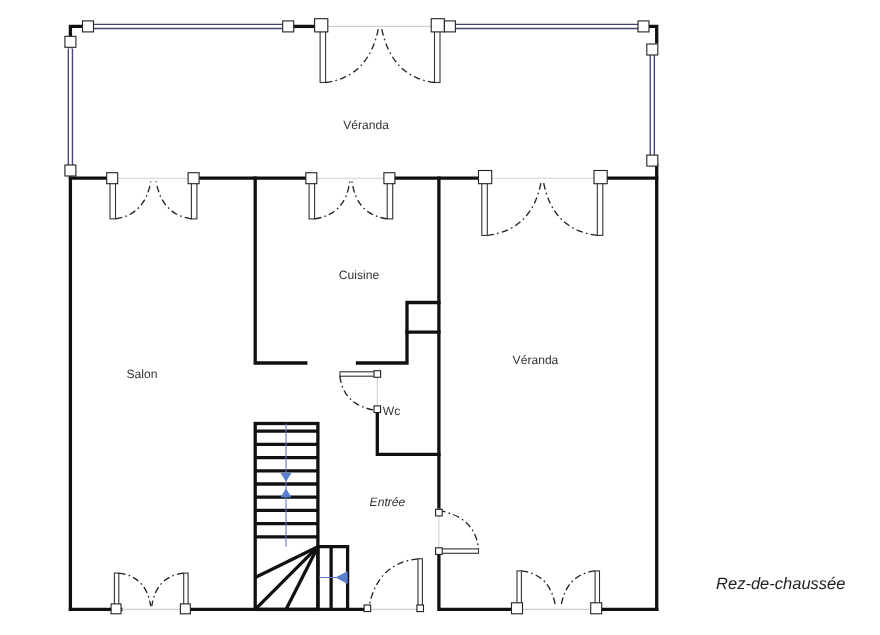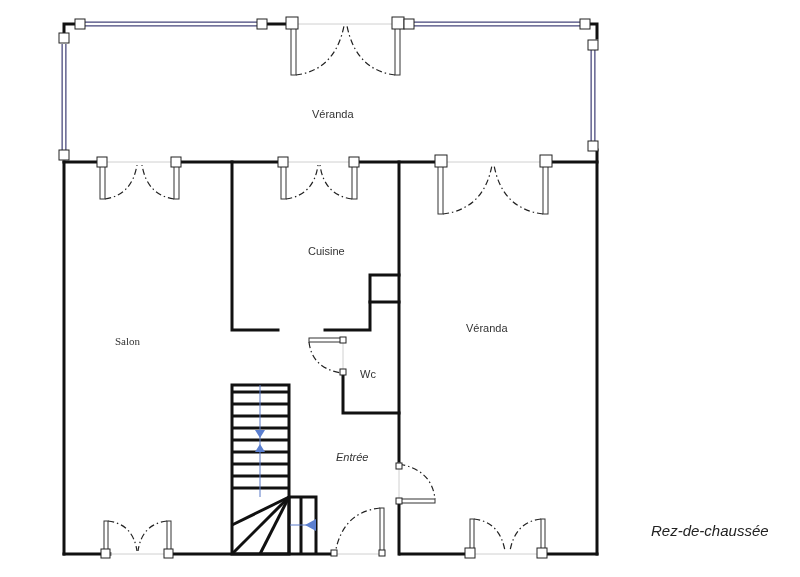--- a/index.html
+++ b/index.html
@@ -170,17 +170,17 @@
     <rect class="hinge" x="537" y="548" width="10" height="10"></rect>
     <rect class="hinge" x="396" y="463" width="6" height="6"></rect>
     <rect class="hinge" x="396" y="498" width="6" height="6"></rect>
     <rect class="hinge" x="340" y="337" width="6" height="6"></rect>
     <rect class="hinge" x="340" y="369" width="6" height="6"></rect>
   </g>
 </svg>
 
 <span class="room-label" style="left:312px;top:108px;">Véranda</span>
 <span class="room-label" style="left:286px;top:245px;margin-left:22px;">Cuisine</span>
-<span class="room-label" style="left:115px;top:335px;font-family:Liberation Serif, serif;">Salon</span>
+<span class="room-label" style="left:115px;top:335px;">Salon</span>
 <span class="room-label" style="left:466px;top:322px;">Véranda</span>
-<span class="room-label" style="left:360px;top:368px;">Wc</span>
+<span class="room-label" style="left:348px;top:368px;">Wc</span>
 <span class="room-label" style="left:336px;top:451px;font-style:italic;">Entrée</span>
 <span class="plan-title" style="left:651px;top:522px;">Rez-de-chaussée</span>
 
 </body></html>

